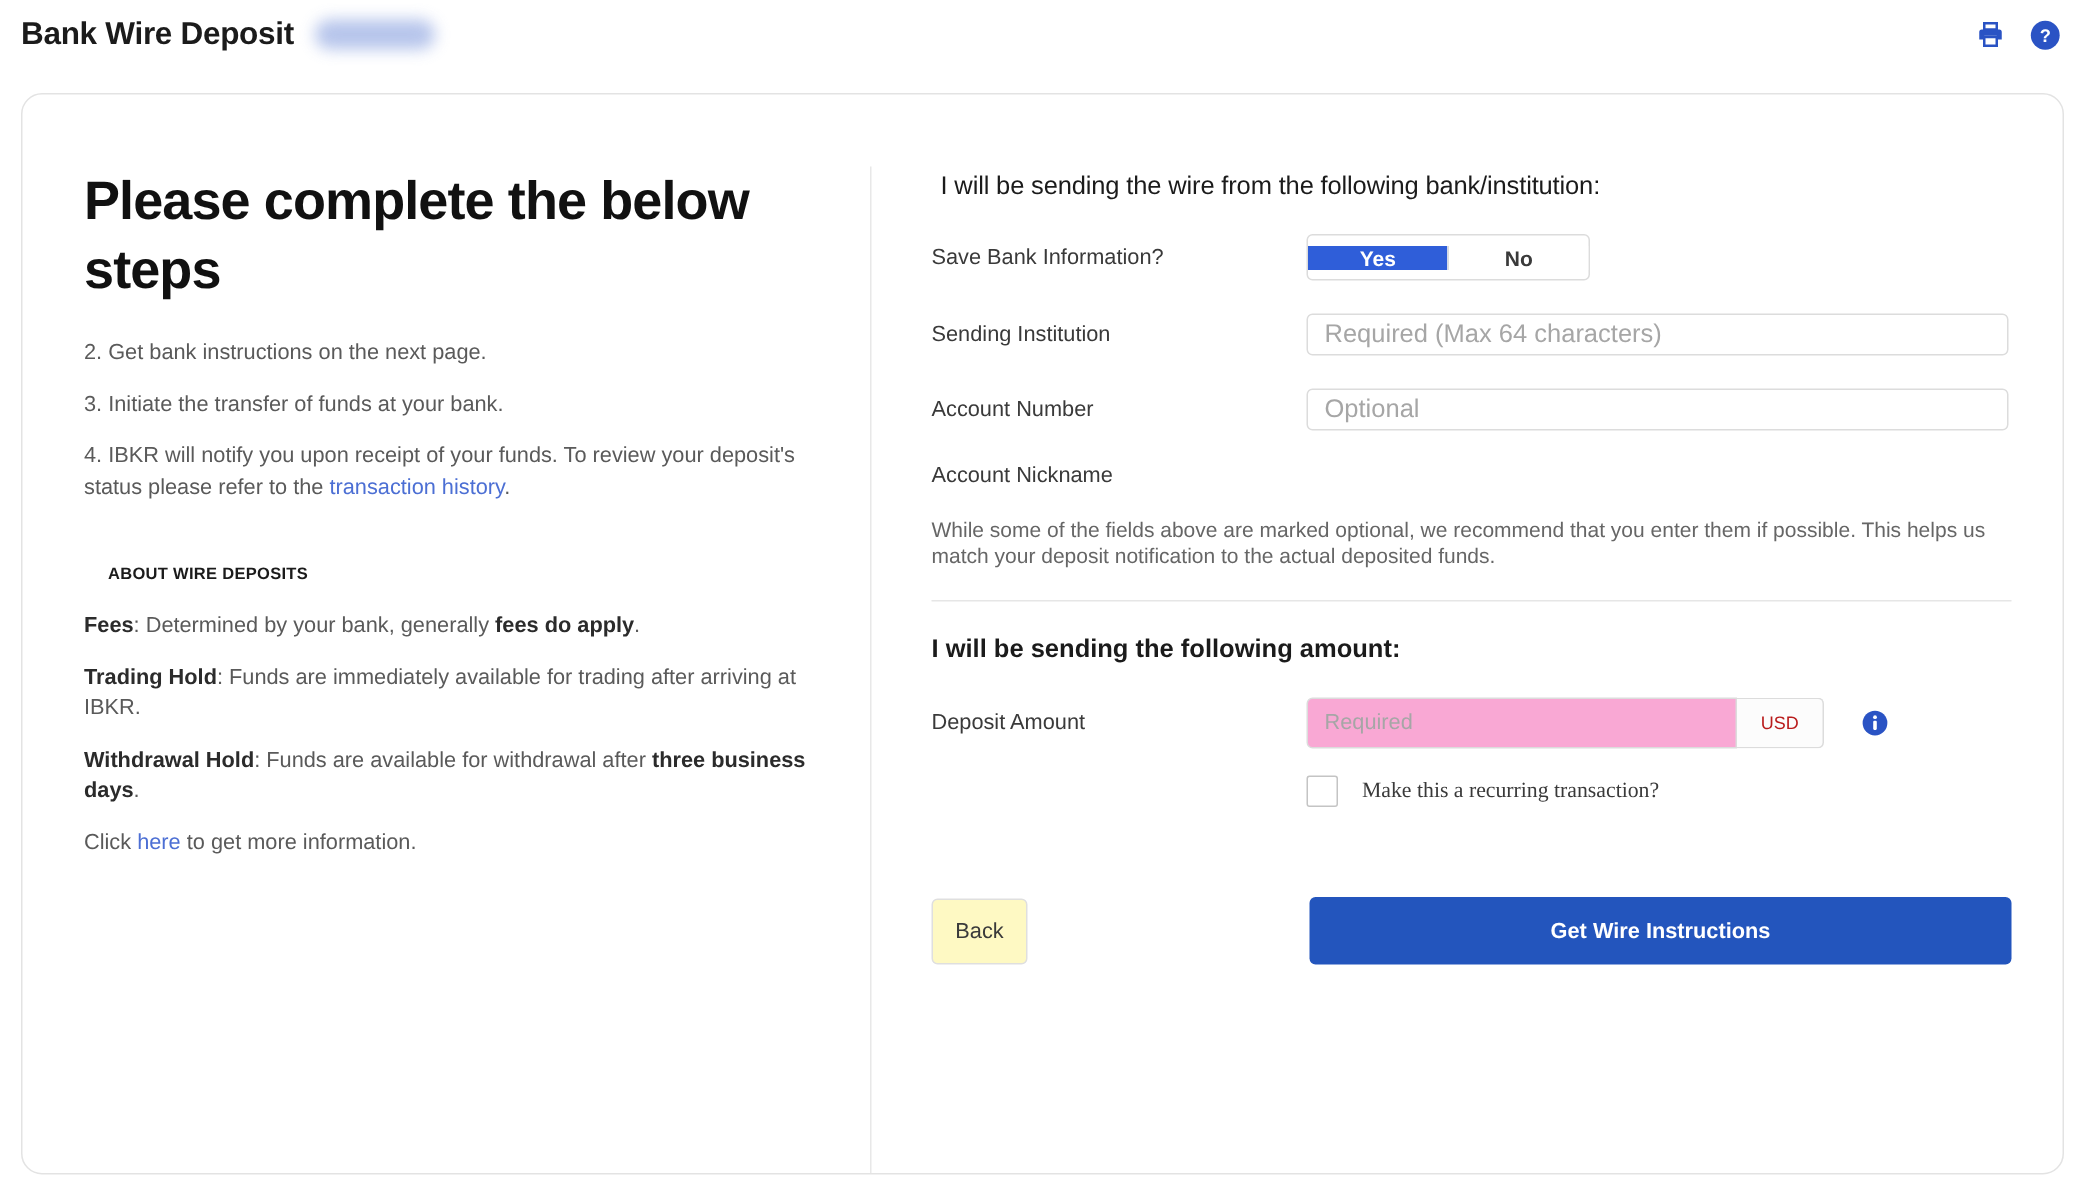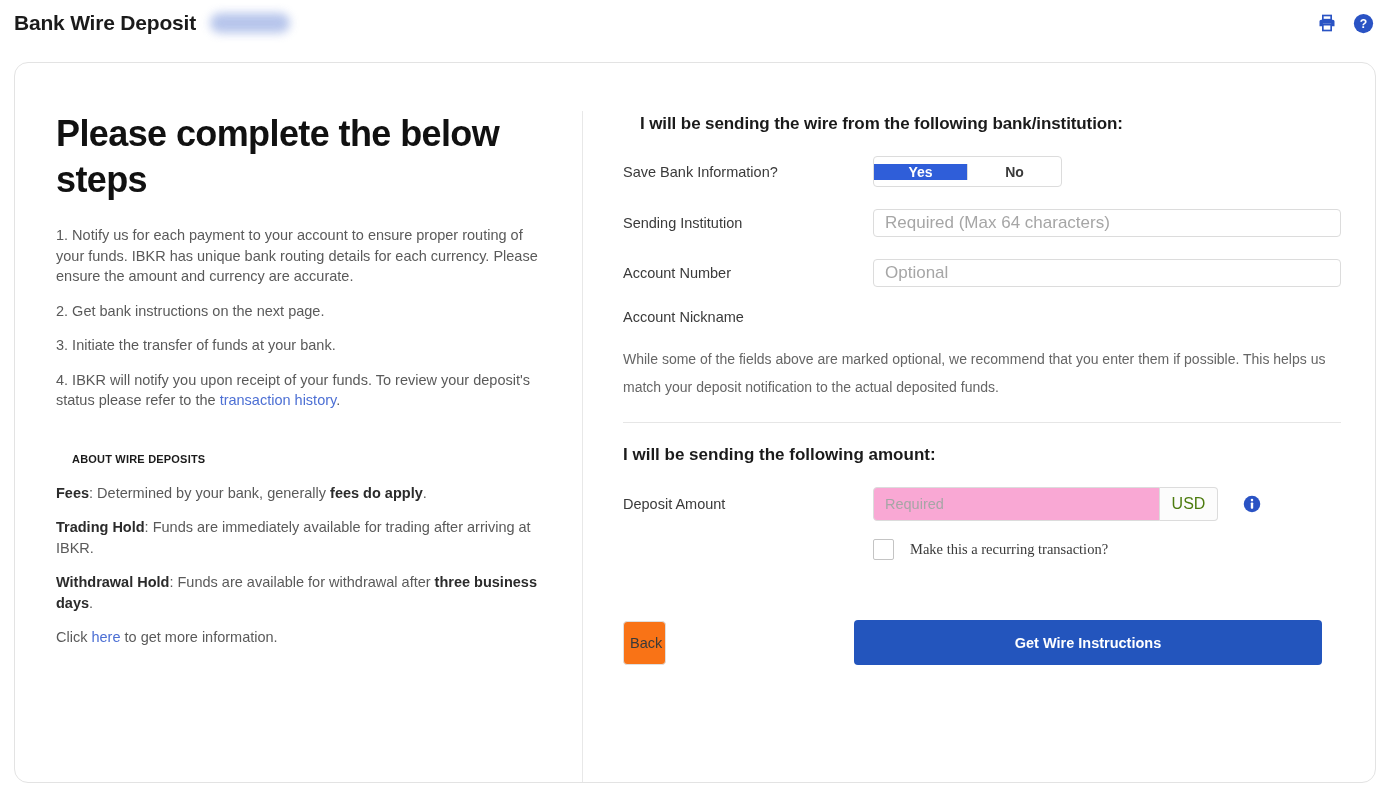--- a/index.html
+++ b/index.html
@@ -118,23 +118,23 @@
   .about-p b { color: #2b2b2b; }
 
   
   .right-col {
     flex: 1 1 auto;
     box-sizing: border-box;
     padding: 0 34px 0 40px;
   }
   .section-title {
     font-size: 17px;
-    font-weight: bold;
+    font-weight: normal;
     color: #1b1b1b;
-    margin: 3px 0 0 17px;
+    margin: 3px 0 0 6px;
     letter-spacing: -0.1px;
   }
   .form-row {
     display: flex;
     align-items: center;
     margin-top: 22px;
   }
   .form-label {
     width: 250px;
     flex: 0 0 250px;
@@ -179,21 +179,21 @@
     padding: 0 10px;
   }
   .toggle-opt.active {
     background: #2f5ed9;
     color: #fff;
   }
   .toggle-opt + .toggle-opt { border-left: 1px solid #dcdcdc; }
 
   .note {
     font-size: 14px;
-    line-height: 28px;
+    line-height: 17px;
     color: #666;
     margin: 20px 0 0 0;
     max-width: 720px;
   }
   .divider {
     height: 1px;
     background: #e6e6e6;
     margin: 21px 0 0 0;
   }
   .section-title-2 {
@@ -226,22 +226,22 @@
   .currency-box {
     height: 34px;
     min-width: 58px;
     box-sizing: border-box;
     border: 1px solid #dcdcdc;
     border-left: none;
     border-radius: 0 4px 4px 0;
     display: flex;
     align-items: center;
     justify-content: center;
-    font-size: 16px;
-    color: #4d7c0f;
+    font-size: 12px;
+    color: #b91c1c;
     background: #fcfcfc;
     cursor: pointer;
   }
   .info-icon {
     margin-left: 25px;
     width: 18px;
     height: 18px;
     cursor: pointer;
   }
 
@@ -268,26 +268,26 @@
     cursor: pointer;
   }
 
   
   .btn-row {
     display: flex;
     align-items: center;
     margin-top: 60px;
   }
   .btn-back {
-    width: 43px;
+    width: 64px;
     height: 44px;
     box-sizing: border-box;
     border: 1px solid #dfdfdf;
     border-radius: 4px;
-    background: #f97316;
+    background: #fef9c3;
     font-family: "Liberation Sans", sans-serif;
     font-size: 14.5px;
     color: #3a3a3a;
     cursor: pointer;
   }
   .btn-primary {
     margin-left: 188px;
     width: 468px;
     height: 45px;
     box-sizing: border-box;
@@ -324,21 +324,20 @@
     </button>
   </span>
 </div>
 
 <div class="card">
   <div class="card-inner">
 
     <div class="left-col">
       <h1 class="headline">Please complete the below steps</h1>
 
-      <p class="step">1. Notify us for each payment to your account to ensure proper routing of your funds. IBKR has unique bank routing details for each currency. Please ensure the amount and currency are accurate.</p>
       <p class="step">2. Get bank instructions on the next page.</p>
       <p class="step">3. Initiate the transfer of funds at your bank.</p>
       <p class="step"><span>4. IBKR will notify you upon receipt of your funds. To review your deposit's status please refer to the </span><a class="link">transaction history</a><span>.</span></p>
 
       <div class="about-title">ABOUT WIRE DEPOSITS</div>
 
       <p class="about-p"><b>Fees</b><span>: Determined by your bank, generally </span><b>fees do apply</b><span>.</span></p>
 
       <p class="about-p"><b>Trading Hold</b><span>: Funds are immediately available for trading after arriving at IBKR.</span></p>
 

